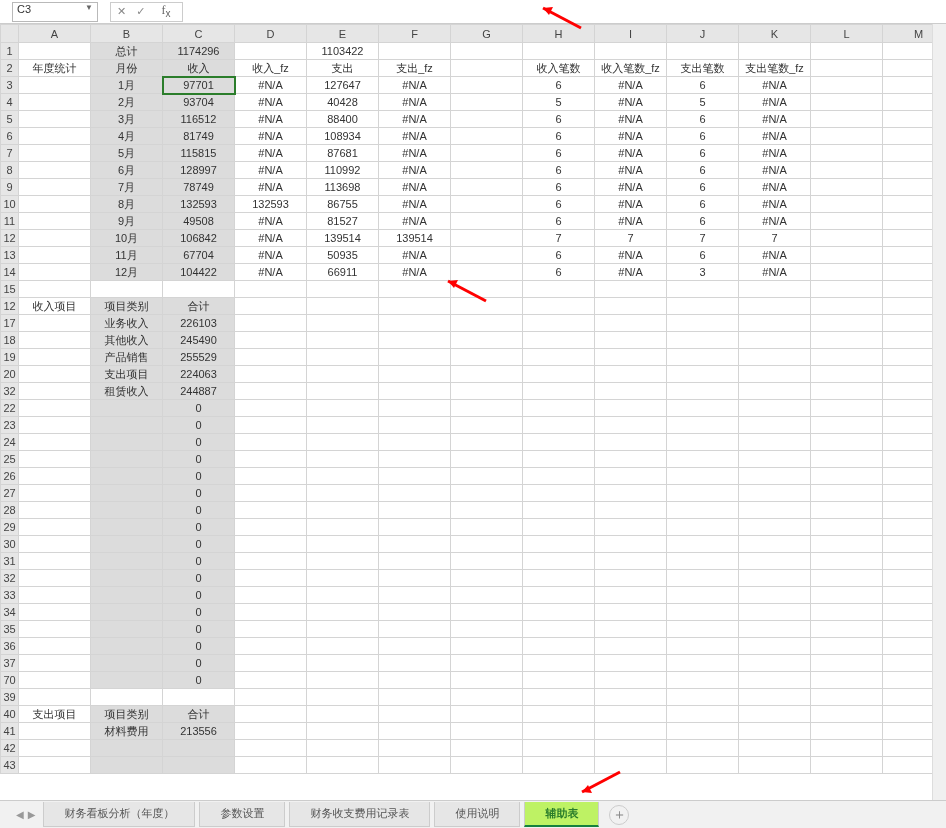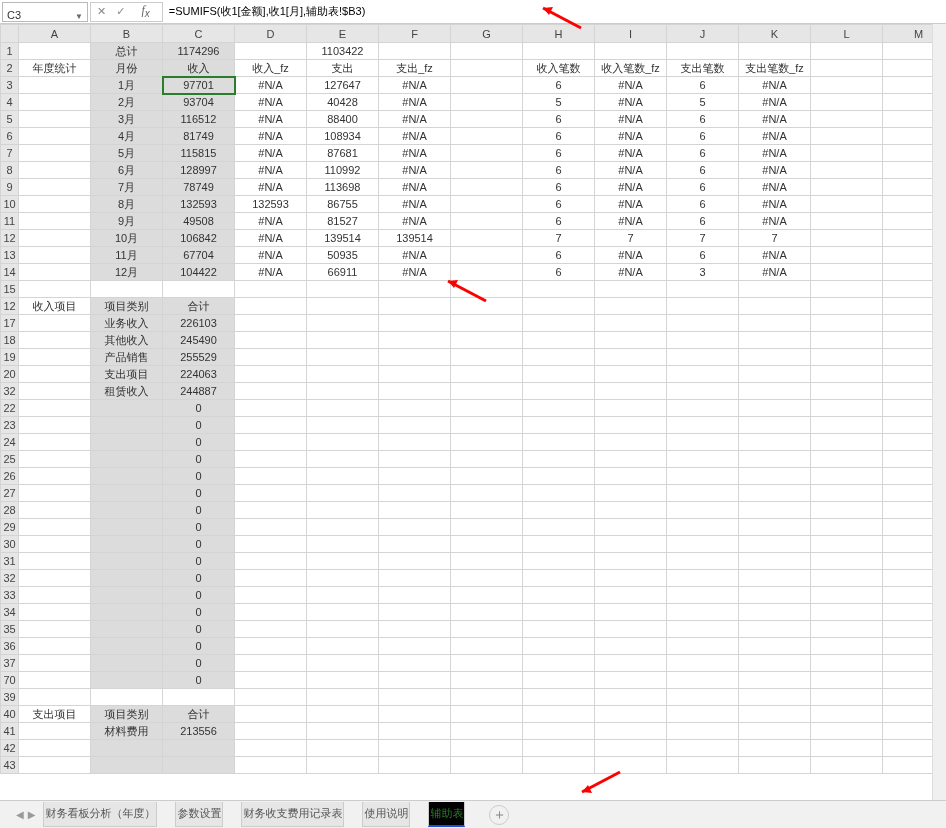--- a/index.html
+++ b/index.html
@@ -1,57 +1,56 @@
 <!DOCTYPE html>
 <html><head>
 <meta charset="utf-8">
 <style>
 *{box-sizing:border-box;margin:0;padding:0;font-family:"Microsoft YaHei",Arial,sans-serif}
 body{background:#fff;font-size:11px;color:#333;width:946px;height:828px;overflow:hidden;position:relative}
 .formula-bar{display:flex;align-items:center;border-bottom:1px solid #ccc;height:24px;background:#fff}
-.name-box{width:86px;height:20px;border:1px solid #b9b9b9;margin:2px 2px;display:flex;align-items:flex-end;justify-content:space-between;padding:0 4px;font-size:11px;background:#fff}
+.name-box{width:86px;height:20px;border:1px solid #b9b9b9;margin:2px 12px;display:flex;align-items:flex-start;justify-content:space-between;padding:0 4px;font-size:11px;background:#fff}
 .name-box .dd{font-size:8px;color:#666}
 .fx-controls{display:flex;align-items:center;border:1px solid #ccc;height:20px;margin:2px 2px 2px 0;padding:0 6px;gap:10px;color:#888}
 .fx-controls .ck{color:#888}
-.fx-label{font-style:italic;font-family:"Times New Roman",serif;font-size:12px;color:#666;padding:0 6px}
+.fx-label{font-family:"Times New Roman",serif;font-size:12px;color:#666;padding:0 6px}
 .formula-input{flex:1;height:20px;border:none;outline:none;padding:0 4px;font-size:11px}
 .grid-wrap{position:relative}
 table.grid{border-collapse:collapse;table-layout:fixed;width:946px}
 table.grid th,table.grid td{border:1px solid #d4d4d4;height:17px;font-size:11px;text-align:center;overflow:hidden;white-space:nowrap;color:#333;background:#fff}
 table.grid th{background:#e6e6e6;font-weight:normal;color:#444;font-size:11px}
 table.grid th.rowh{width:18px;background:#e6e6e6}
 table.grid th.colh{height:18px}
 .col-rowh{width:18px}
 .col-std{width:72px}
 .selected-cell{outline:2px solid #2b7d2b;outline-offset:-1px;background:#fff!important}
 td.highlight-gray{background:#dcdcdc!important}
 .sheet-tabs{position:absolute;bottom:0;left:0;right:0;height:28px;display:flex;align-items:center;border-top:1px solid #ccc;background:#f1f1f1;padding-left:8px}
 .tab-nav{display:flex;gap:4px;color:#999;padding:0 8px;font-size:10px}
 .tab-nav span{cursor:default}
-.sheet-tab{padding:4px 1px;border:1px solid #ccc;border-top:none;background:#e6e6e6;margin-right:18px;font-size:11px;color:#555;position:relative;cursor:pointer}
-.sheet-tab.active{background:#000000;color:#2b7d2b;border-bottom:2px solid #1d4ed8;font-weight:normal}
+.sheet-tab{padding:4px 20px;border:1px solid #ccc;border-top:none;background:#e6e6e6;margin-right:4px;font-size:11px;color:#555;position:relative;cursor:pointer}
+.sheet-tab.active{background:#bef264;color:#2b7d2b;border-bottom:2px solid #15803d;font-weight:bold}
 .add-sheet{width:20px;height:20px;display:flex;align-items:center;justify-content:center;color:#888;font-size:14px;margin-left:6px;border:1px solid #ccc;border-radius:50%}
 .arrow{position:absolute;width:48px;pointer-events:none}
 .arrow svg{width:100%;height:100%}
 .scrollbar-v{position:absolute;right:0;top:24px;bottom:28px;width:14px;background:#f0f0f0;border-left:1px solid #ddd}
 </style>
 </head>
 <body>
 
 <div class="formula-bar">
   <div class="name-box">
     <span>C3</span>
     <span class="dd">▼</span>
   </div>
   <div class="fx-controls">
     <span class="ck">✕</span>
     <span class="ck">✓</span>
     <span class="fx-label">f<sub>x</sub></span>
   </div>
-  <input class="formula-input" value="=SUMIFS(收1[金额],收1[月],辅助表!$B3)" style="">
 </div>
 
 <div class="grid-wrap">
   <table class="grid" id="sheet-grid">
     <colgroup>
       <col class="col-rowh">
         <col class="col-std">
         <col class="col-std">
         <col class="col-std">
         <col class="col-std">

